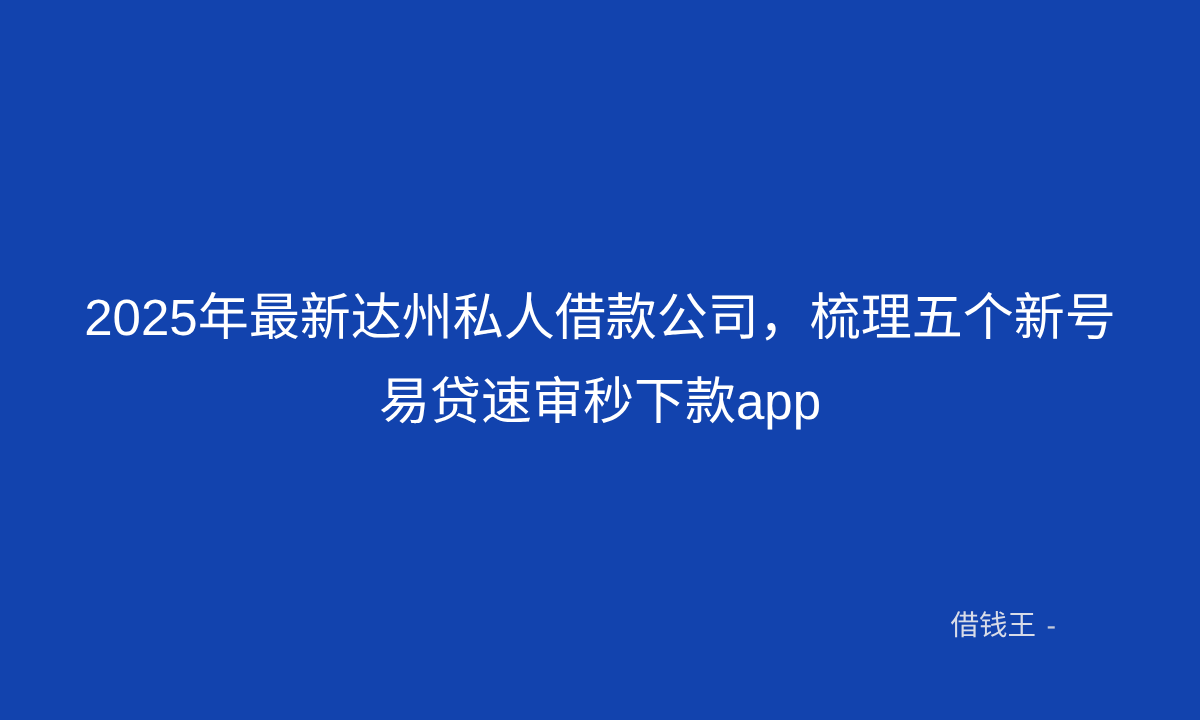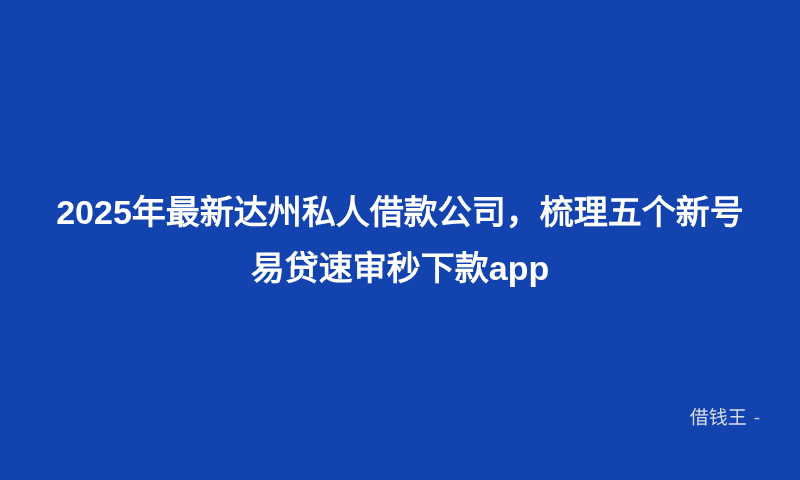--- a/index.html
+++ b/index.html
@@ -40,34 +40,34 @@
     box-sizing: border-box;
   }
 
   .title-text {
     margin: 0;
     width: 688px;
     text-align: center;
     color: #ffffff;
     font-family: "Liberation Sans", "DejaVu Sans", sans-serif;
     font-size: 34px;
-    font-weight: 700;
+    font-weight: 400;
     line-height: 56px;
     letter-spacing: 0px;
     word-break: break-word;
     -webkit-font-smoothing: antialiased;
   }
 
   
   .footer {
     position: absolute;
     left: 0;
     top: 406px;
     width: 800px;
-    padding-right: 40px;
+    padding-right: 96px;
     box-sizing: border-box;
     display: flex;
     justify-content: flex-end;
     align-items: center;
     gap: 7px;
     white-space: nowrap;
   }
 
   .footer-brand,
   .footer-separator,

